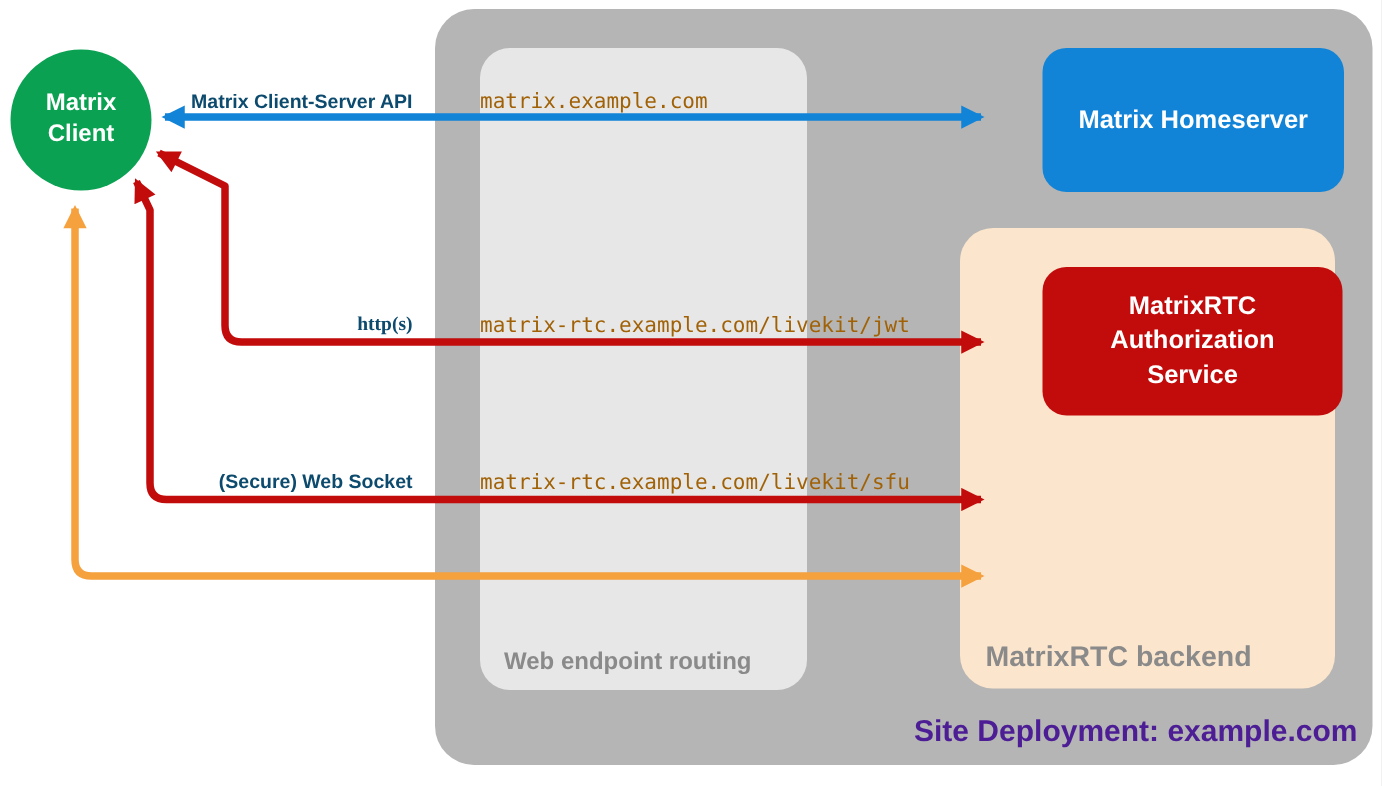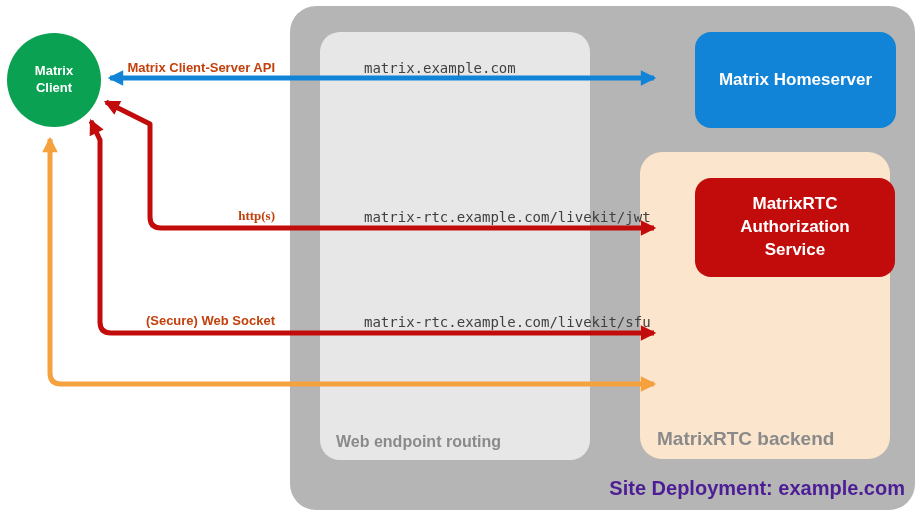--- a/index.html
+++ b/index.html
@@ -16,21 +16,21 @@
   .site-container{
     left:290px;top:6px;width:625px;height:504px;
     background:#b5b5b5;border-radius:26px;
   }
   .site-label{
     right:10px;bottom:10px;
     color:#4c1d95;font-size:20px;font-weight:bold;
     white-space:nowrap;
   }
   .routing-box{
-    left:320px;top:32px;width:270px;height:428px;
+    left:320px;top:32px;width:218px;height:428px;
     background:#e7e7e7;border-radius:20px;
   }
   .routing-label{
     left:16px;bottom:9px;
     color:#8a8a8a;font-size:16px;font-weight:bold;
     white-space:nowrap;
   }
   .backend-box{
     left:640px;top:152px;width:250px;height:307px;
     background:#fbe5cc;border-radius:22px;
@@ -47,38 +47,38 @@
     text-align:center;color:#ffffff;font-weight:bold;
     border-radius:16px;line-height:1.35;margin-left:28px;
   }
   .homeserver-node{left:667px;top:32px;width:201px;height:96px;background:#1284d7;font-size:17px;}
   .auth-node{left:667px;top:178px;width:200px;height:99px;background:#c20b0b;font-size:17px;padding:16px;box-sizing:border-box;}
   .auth-node span{display:block;width:150px;}
   .sfu-node{left:667px;top:310px;width:197px;height:97px;background:#f7a233;font-size:18px;}
   .client-node{
     left:7px;top:33px;width:94px;height:94px;border-radius:50%;
     background:#0aa152;display:flex;align-items:center;justify-content:center;
-    text-align:center;color:#ffffff;font-weight:bold;font-size:13px;line-height:1.3;
+    text-align:center;color:#ffffff;font-weight:bold;font-size:16px;line-height:1.3;
   }
   .client-node span{display:block;width:64px;}
 
   
   .endpoint{
-    left:332px;
+    left:320px;
     font-family:"DejaVu Sans Mono","Liberation Mono",monospace;
-    font-size:14px;color:#404040;white-space:nowrap;padding-left:32px;
+    font-size:14px;color:#a16207;white-space:nowrap;
   }
   .ep-0{top:60px;}
   .ep-1{top:209px;}
   .ep-2{top:314px;}
 
   
   .conn-label{
     left:55px;width:220px;text-align:right;
-    font-size:13px;font-weight:bold;color:#c2410c;white-space:nowrap;
+    font-size:13px;font-weight:bold;color:#0c4a6e;white-space:nowrap;
   }
   .cl-0{top:60px;}
   .cl-1{top:208px;font-family:Liberation Serif, serif;}
   .cl-2{top:313px;}
   .cl-3{top:364px;}
 
   .arrow-layer{left:0;top:0;width:921px;height:524px;pointer-events:none;}
 </style>
 </head>
 <body>

